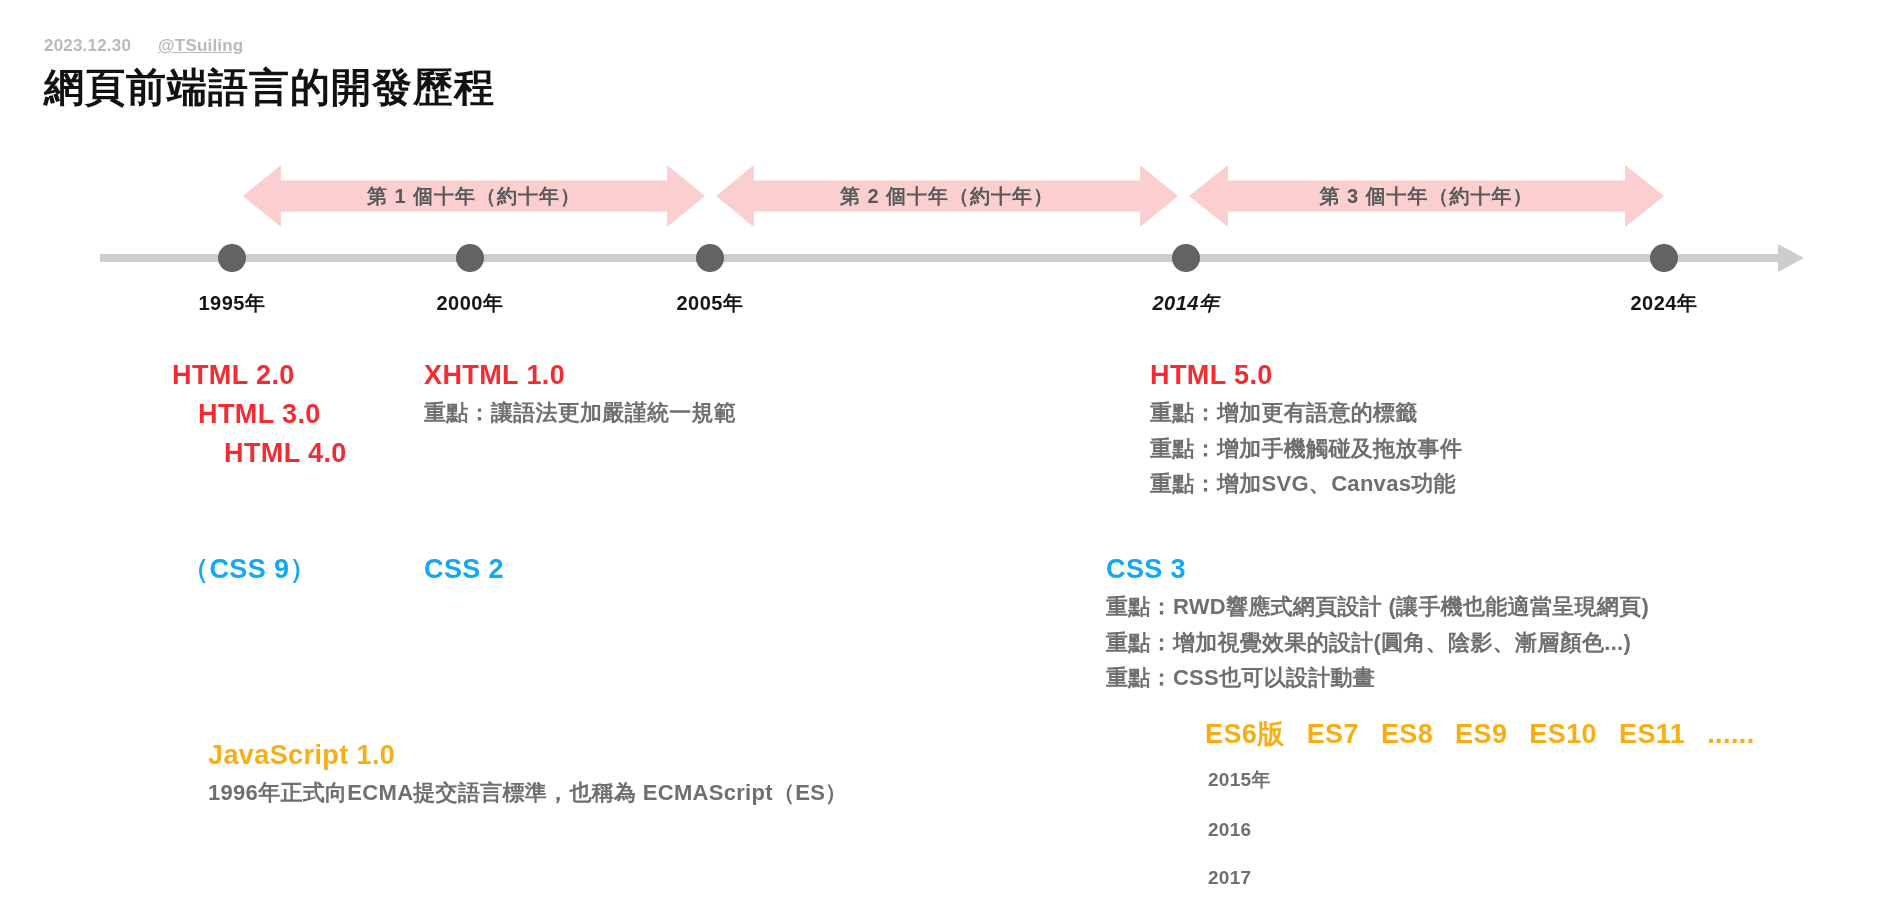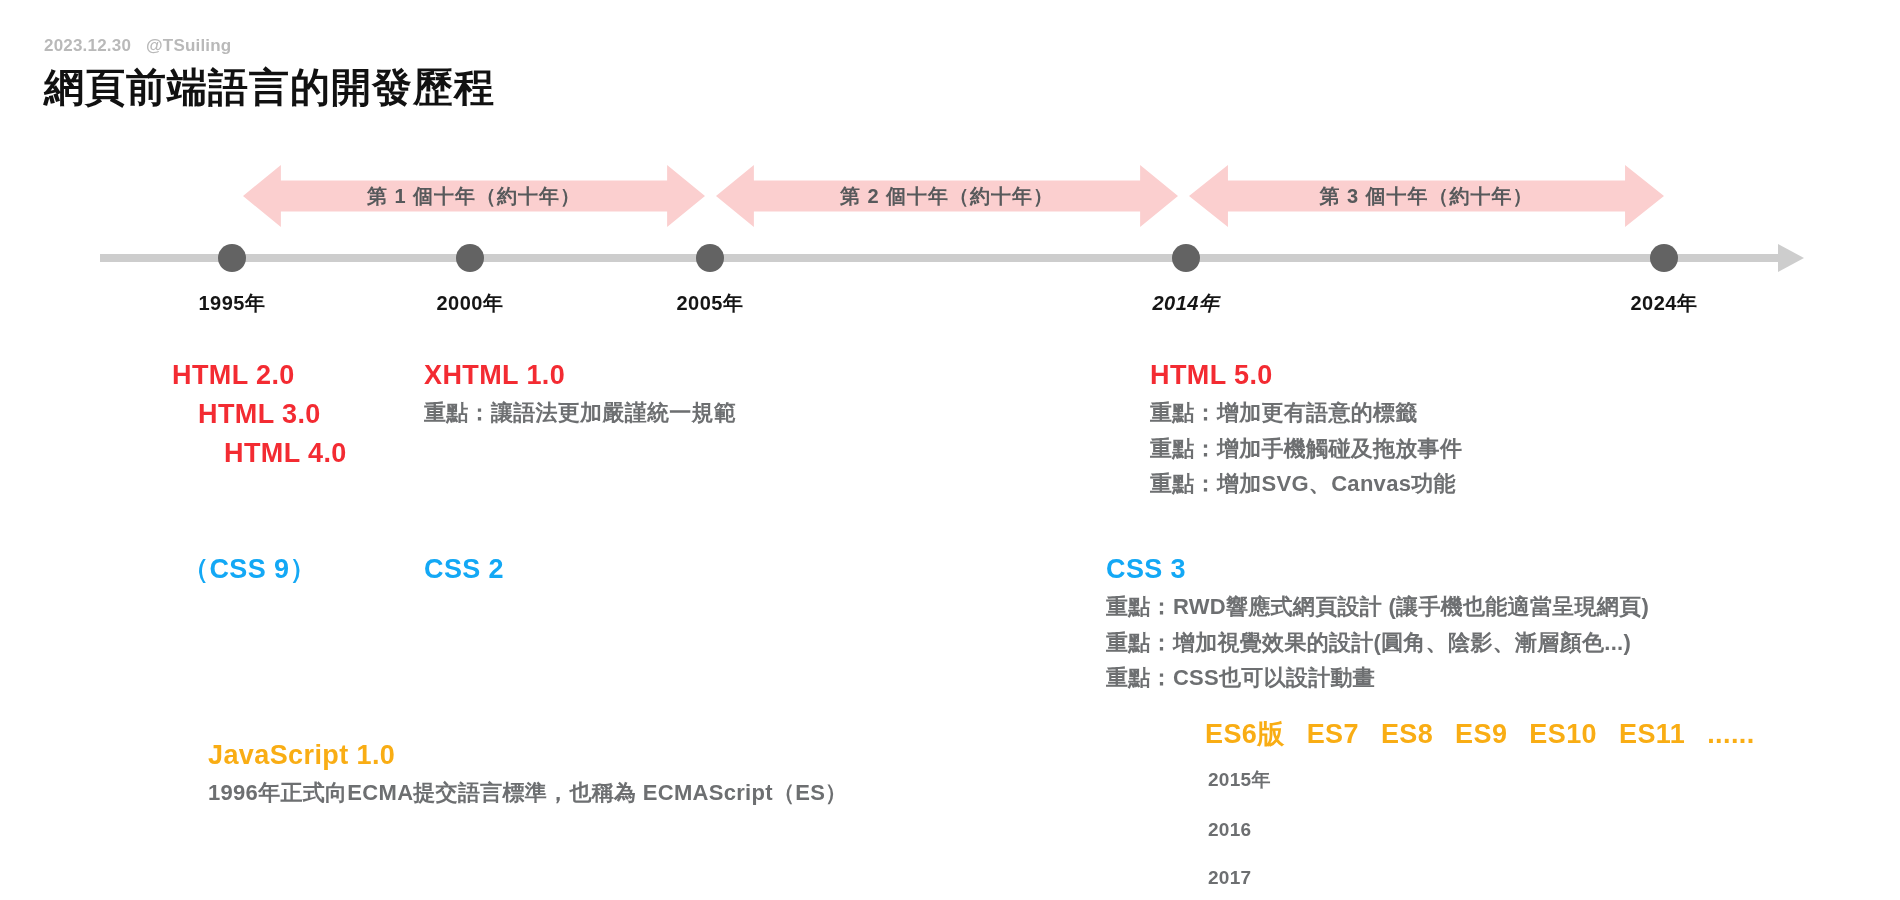--- a/index.html
+++ b/index.html
@@ -24,21 +24,21 @@
   .byline {
     position: absolute;
     left: 44px;
     top: 36px;
     font-size: 17px;
     font-weight: bold;
     color: #b9b9b9;
     letter-spacing: 0.2px;
     white-space: nowrap;
   }
-  .byline .handle { margin-left: 10px; }
+  .byline .handle { margin-left: 22px; text-decoration: underline; }
   .page-title {
     position: absolute;
     left: 44px;
     top: 60px;
     font-size: 40px;
     font-weight: bold;
     color: #111111;
     letter-spacing: 1px;
     white-space: nowrap;
     text-align: right;

